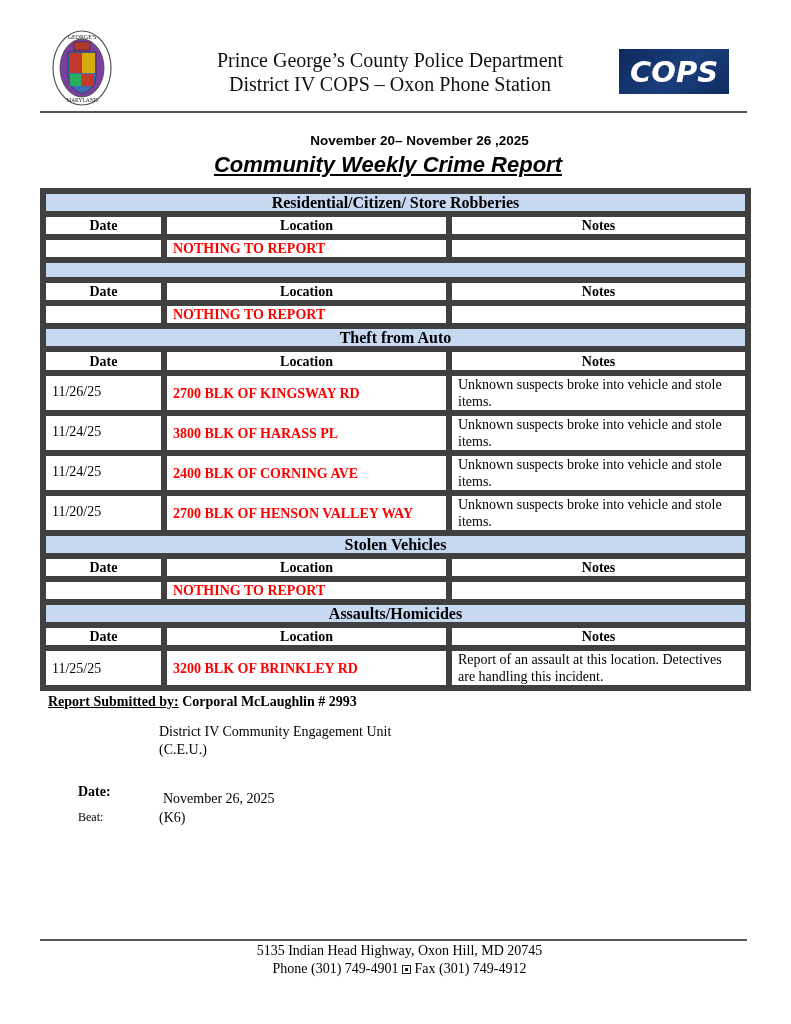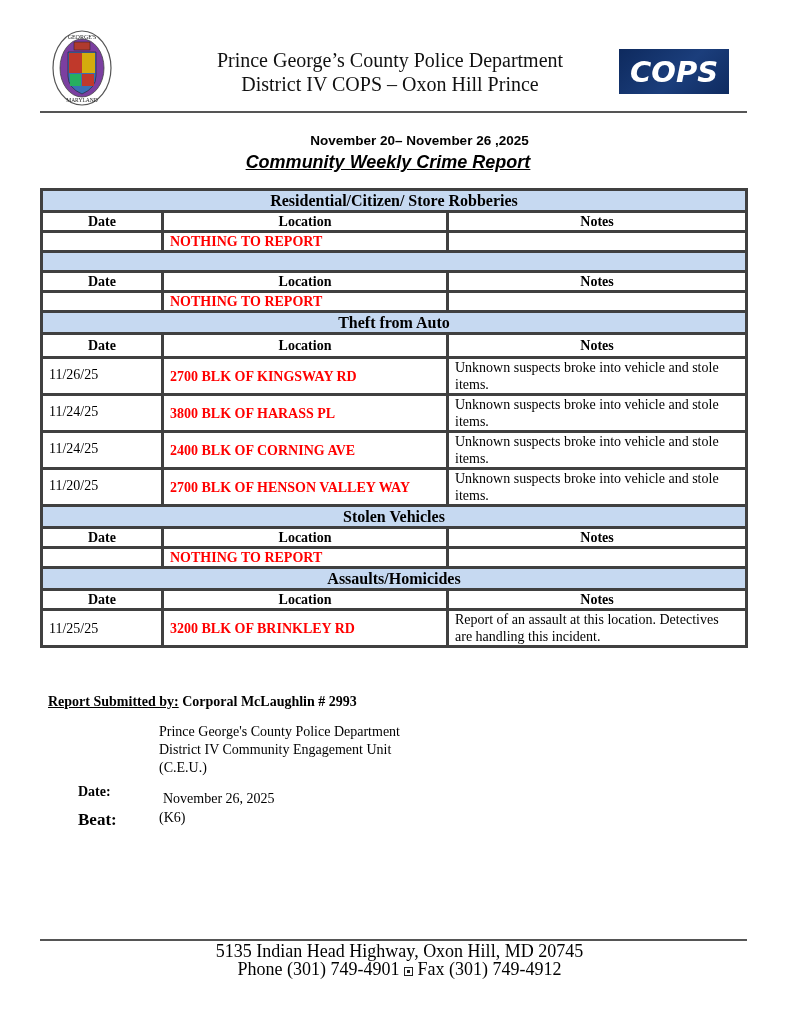--- a/index.html
+++ b/index.html
@@ -6,63 +6,63 @@
     html, body { width: 791px; height: 1024px; background: #ffffff; }
     body { position: relative; font-family: "Liberation Serif", "DejaVu Serif", serif; color: #000; overflow: hidden; }
 
     .header { position: absolute; left: 40px; top: 28px; width: 707px; height: 84px; }
     .seal { position: absolute; left: 12px; top: 2px; width: 60px; height: 76px; }
     .hdr-title { position: absolute; left: 130px; top: 20px; width: 440px; text-align: center; font-size: 20px; font-weight: normal; line-height: 24px; color: #111; }
     .cops-logo { position: absolute; left: 579px; top: 21px; width: 110px; height: 45px; background: linear-gradient(135deg, #0e2a5e 0%, #1b3e7c 55%, #0f2b60 100%); display: flex; align-items: center; justify-content: center; color: #fff; font-family: "DejaVu Sans", sans-serif; font-weight: bold; font-style: italic; font-size: 29px; letter-spacing: 0px; }
     .hdr-rule { position: absolute; left: 40px; top: 111px; width: 707px; height: 2px; background: #555; }
 
     .report-dates { position: absolute; left: 0; top: 133px; width: 791px; text-align: center; padding-left: 48px; font-family: "Liberation Sans", "DejaVu Sans", sans-serif; font-size: 13.5px; font-weight: bold; }
-    .report-title { position: absolute; left: 0; top: 152px; width: 728px; text-align: center; padding-left: 48px; font-family: "Liberation Sans", "DejaVu Sans", sans-serif; font-size: 18px; font-weight: bold; font-style: italic; text-decoration: underline; }
+    .report-title { position: absolute; left: 0; top: 152px; width: 728px; text-align: center; padding-left: 48px; font-family: "Liberation Sans", "DejaVu Sans", sans-serif; font-size: 22px; font-weight: bold; font-style: italic; text-decoration: underline; }
 
     table.crime { position: absolute; left: 40px; top: 188px; width: 705px; border-collapse: collapse; table-layout: fixed; font-size: 14px; }
-    table.crime td { border: 3px solid #404040; padding: 0 6px; vertical-align: middle; line-height: 17px; }
+    table.crime td { border: 6px solid #404040; padding: 0 6px; vertical-align: middle; line-height: 17px; }
     .sec td { background: #c6d9f1; text-align: center; font-weight: bold; font-size: 16px; height: 22px; }
     .colhdr td { text-align: center; font-weight: bold; height: 19px; }
     .row-empty td { height: 18px; }
     .loc { color: #ff0000; font-weight: bold; }
     .row-data td { height: 37px; }
     .row-data td.date { vertical-align: top; padding-top: 7px; }
     .row-data td.notes { font-size: 14px; }
 
     .submitted { position: absolute; left: 48px; top: 694px; font-size: 14px; font-weight: bold; }
     .submitted .lbl { text-decoration: underline; }
     .org { position: absolute; left: 159px; top: 723px; font-size: 14px; line-height: 18px; }
     .date-lbl { position: absolute; left: 78px; top: 784px; font-size: 14px; font-weight: bold; }
     .date-val { position: absolute; left: 163px; top: 791px; font-size: 14px; }
-    .beat-lbl { position: absolute; left: 78px; top: 810px; font-size: 17px; font-weight: bold; }
+    .beat-lbl { position: absolute; left: 78px; top: 810px; font-size: 12px; font-weight: normal; }
     .beat-val { position: absolute; left: 159px; top: 810px; font-size: 14px; }
 
     .foot-rule { position: absolute; left: 40px; top: 939px; width: 707px; height: 2px; background: #555; }
-    .footer { position: absolute; left: 0; top: 942px; width: 791px; text-align: center; font-size: 18px; line-height: 18px; padding-left: 8px; }
+    .footer { position: absolute; left: 0; top: 942px; width: 791px; text-align: center; font-size: 14px; line-height: 18px; padding-left: 8px; }
     .sq { display: inline-block; width: 9px; height: 9px; background: #222; border: 1px solid #222; box-shadow: inset 0 0 0 2px #fff; vertical-align: -1px; }
   </style>
 </head>
 <body>
 
 <div class="header">
   <svg class="seal" viewBox="0 0 60 76">
     <ellipse cx="30" cy="38" rx="29" ry="37" fill="#fff" stroke="#555" stroke-width="1.2"></ellipse>
     <ellipse cx="30" cy="38" rx="22" ry="29" fill="#7b3fa0" stroke="#444" stroke-width="0.8"></ellipse>
     <path d="M16 22 H44 V46 Q44 58 30 64 Q16 58 16 46 Z" fill="#3a6fb5" stroke="#222" stroke-width="0.6"></path>
     <rect x="17" y="23" width="13" height="20" fill="#c0392b"></rect>
     <rect x="30" y="23" width="13" height="20" fill="#d4ac0d"></rect>
     <rect x="18" y="44" width="11" height="12" fill="#27ae60"></rect>
     <rect x="30" y="44" width="12" height="12" fill="#c0392b"></rect>
     <rect x="22" y="12" width="16" height="8" fill="#b03a2e" stroke="#222" stroke-width="0.5"></rect>
     <text x="30" y="9" font-size="6" text-anchor="middle" fill="#222" font-family="Liberation Serif, serif">GEORGE'S</text>
     <text x="30" y="72" font-size="5.5" text-anchor="middle" fill="#222" font-family="Liberation Serif, serif">MARYLAND</text>
   </svg>
   <div class="hdr-title">
     <div>Prince George’s County Police Department</div>
-    <div>District IV COPS – Oxon Hill Prince</div>
+    <div>District IV COPS – Oxon Phone Station</div>
   </div>
   <div class="cops-logo">
     <span>COPS</span>
   </div>
 </div>
 <div class="hdr-rule"></div>
 
 <div class="report-dates">November 20– November 26 ,2025</div>
 <div class="report-title">Community Weekly Crime Report</div>
 
@@ -158,21 +158,20 @@
       <td class="loc">3200 BLK OF BRINKLEY RD</td>
       <td class="notes">Report of an assault at this location. Detectives are handling this incident.</td>
     </tr>
   </tbody>
 </table>
 
 <div class="submitted">
   <span class="lbl">Report Submitted by:</span><span> Corporal McLaughlin # 2993</span>
 </div>
 <div class="org">
-  <div>Prince George's County Police Department</div>
   <div>District IV Community Engagement Unit</div>
   <div>(C.E.U.)</div>
 </div>
 <div class="date-lbl">Date:</div>
 <div class="date-val">November 26, 2025</div>
 <div class="beat-lbl">Beat:</div>
 <div class="beat-val">(K6)</div>
 
 <div class="foot-rule"></div>
 <div class="footer">

